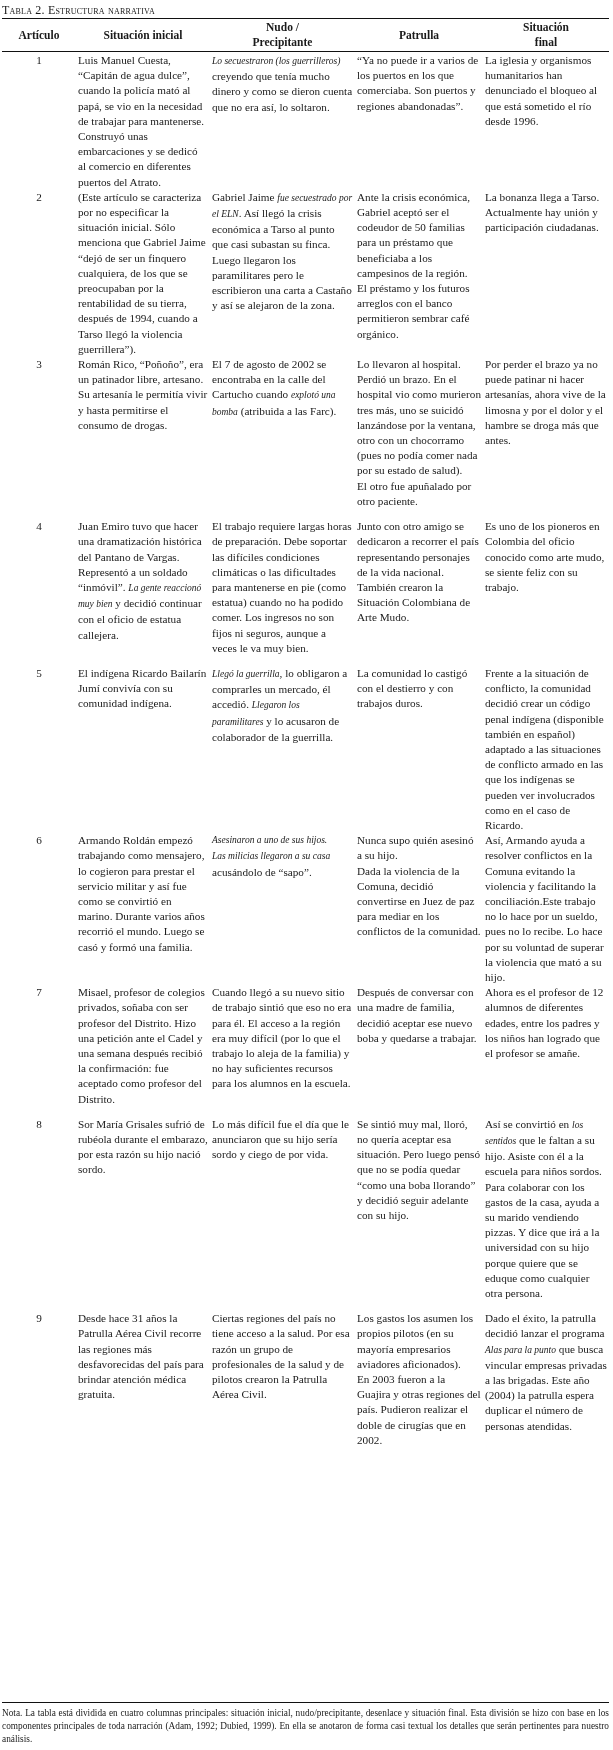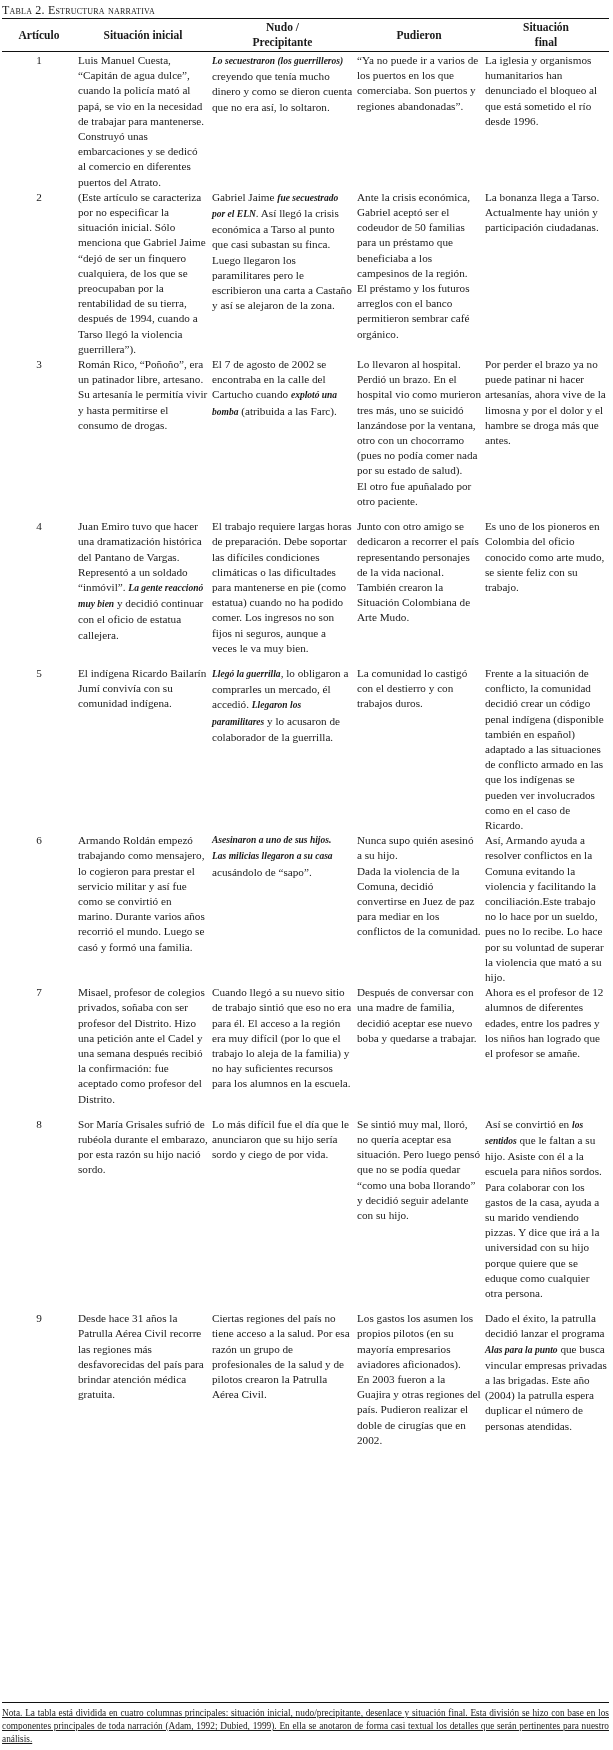--- a/index.html
+++ b/index.html
@@ -19,52 +19,52 @@
     font-size: 11.2px; line-height: 15.2px;
   }
   table.narr th {
     font-weight: bold; font-size: 11.5px; line-height: 15px;
     text-align: center; vertical-align: middle;
     padding: 1px 2px 1px 2px;
   }
   thead tr { border-top: 1.3px solid #111; border-bottom: 1.3px solid #111; margin-top: 24px; }
   table.narr td { vertical-align: top; padding: 0 2px 0 2px; }
   td.num { text-align: center; }
-  .it { font-style: italic; font-weight: bold; }
+  .it { font-style: italic; }
   .sm { font-size: 9.5px; }
   tbody tr.r1 td { padding-top: 1px; }
   tbody tr.spaced td { padding-top: 10px; }
   .note-rule {
     position: absolute; left: 2px; top: 1702px; width: 607px;
     border-top: 1.3px solid #111;
   }
   .note {
     position: absolute; left: 2px; top: 1707px; width: 607px;
-    font-size: 9.3px; line-height: 13px; text-align: justify; text-decoration: underline;
+    font-size: 9.3px; line-height: 13px; text-align: justify;
   }
 </style>
 </head>
 <body>
 
 <div class="caption">Tabla 2. Estructura narrativa</div>
 
 <table class="narr">
   <colgroup>
     <col style="width:74px">
       <col style="width:134px">
       <col style="width:145px">
       <col style="width:128px">
       <col style="width:126px">
   </colgroup>
   <thead>
     <tr>
       <th>Artículo</th>
       <th><span style="display:inline-block;width:80px">Situación inicial</span></th>
       <th><span style="display:inline-block;width:80px">Nudo / Precipitante</span></th>
-      <th>Pudieron</th>
+      <th>Patrulla</th>
       <th><span style="display:inline-block;width:60px">Situación final</span></th>
     </tr>
   </thead>
   <tbody>
 
     <tr class="r1">
       <td class="num">1</td>
       <td>Luis Manuel Cuesta, “Capitán de agua dulce”, cuando la policía mató al papá, se vio en la necesidad de trabajar para mantenerse. Construyó unas embarcaciones y se dedicó al comercio en diferentes puertos del Atrato.</td>
       <td><span class="it sm">Lo secuestraron (los guerrilleros)</span><span> creyendo que tenía mucho dinero y como se dieron cuenta que no era así, lo soltaron.</span></td>
       <td>“Ya no puede ir a varios de los puertos en los que comerciaba. Son puertos y regiones abandonadas”.</td>

